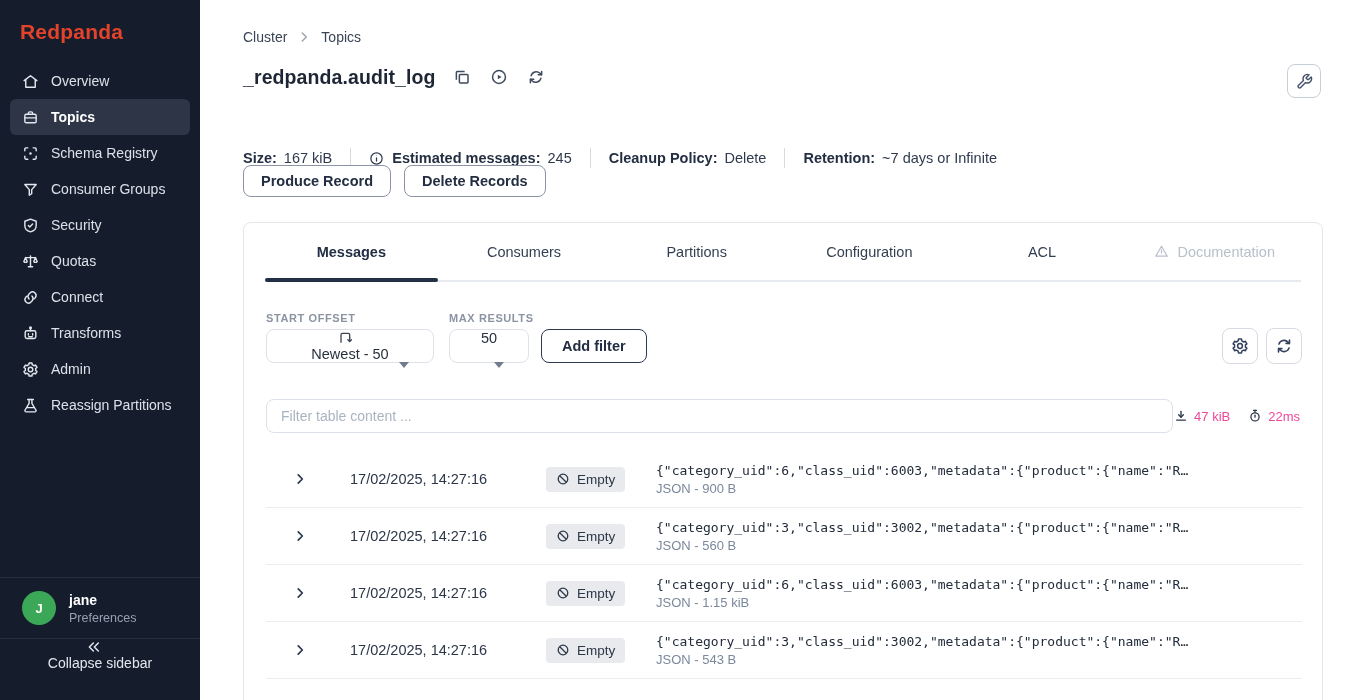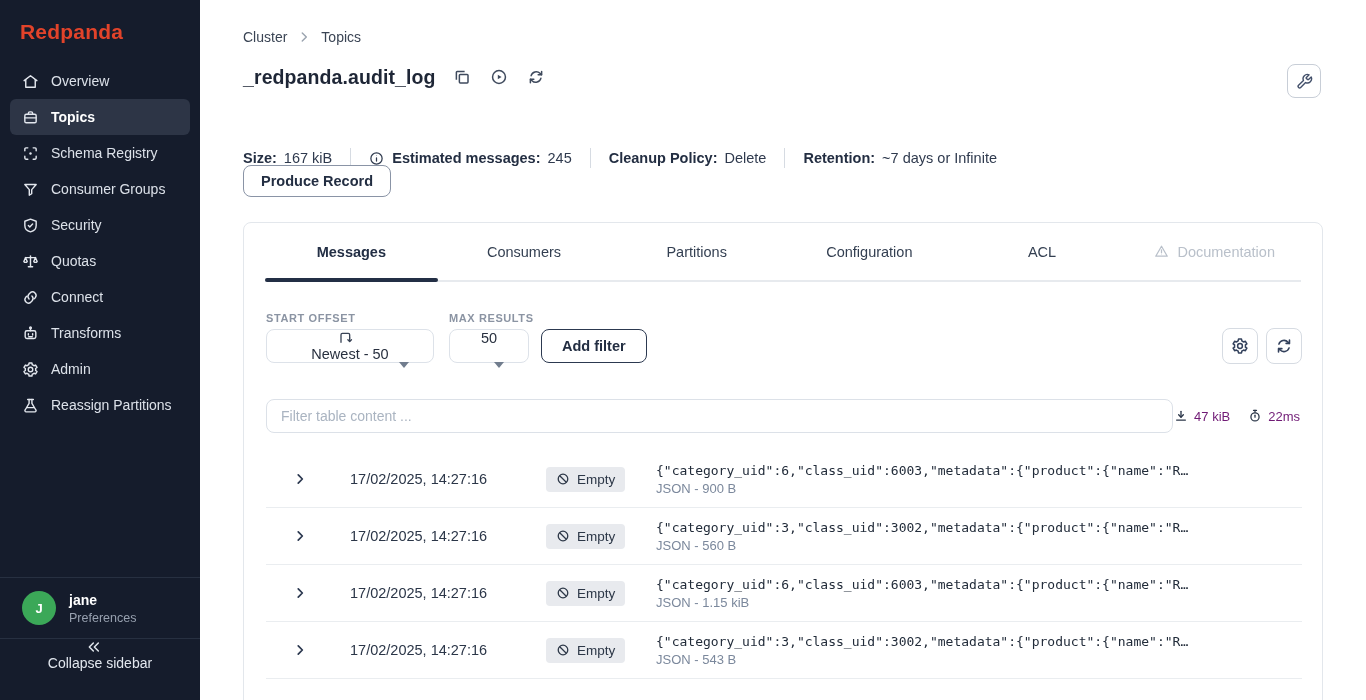--- a/index.html
+++ b/index.html
@@ -85,21 +85,21 @@
     font-size:14.5px; font-weight:700; color:#232e42; cursor:pointer; }
   .square-btn { position:absolute; top:105px; width:36px; height:36px; border:1px solid #d6dbe2;
     border-radius:8px; background:#fff; display:flex; align-items:center; justify-content:center;
     color:#33415c; cursor:pointer; }
 
   .search-input { position:absolute; left:22px; top:176px; width:907px; height:34px;
     border:1px solid #dce1e8; border-radius:8px; padding:0 14px; font-family:inherit;
     font-size:14px; color:#28303f; outline:none; }
   .search-input::placeholder { color:#aab4c1; }
   .fetch-stats { position:absolute; right:22px; top:176px; height:34px; display:flex;
-    align-items:center; gap:6px; font-size:13px; color:#701a75; }
+    align-items:center; gap:6px; font-size:13px; color:#ec4899; }
   .fetch-stats .ficon { width:14px; height:14px; color:#2b3648; }
   .fetch-stats .gap { width:6px; }
 
   
   .table { position:absolute; left:22px; top:228px; width:1036px; }
   .thead { display:grid; grid-template-columns:84px 196px 110px 1fr; height:30px;
     align-items:center; background:#f7f9fb; border-radius:4px 4px 0 0; }
   .th { display:flex; align-items:center; font-size:12px; font-weight:700;
     letter-spacing:0.4px; color:#323d4f; cursor:pointer; }
   .sort-arrow { width:0; height:0; border-left:5px solid transparent;
@@ -313,20 +313,21 @@
     </span>
     <span class="stat-sep"></span>
     <span class="stat">
       <b>Retention:</b>
       <span>~7 days or Infinite</span>
     </span>
   </div>
 
   <div class="actions-row">
     <button class="btn">Produce Record</button>
+    <button class="btn">Delete Records</button>
   </div>
 
   <section class="card">
 
     <div class="tab-bar">
       <div class="tab active">
         <span>Messages</span>
       </div>
       <div class="tab">
         <span>Consumers</span>

